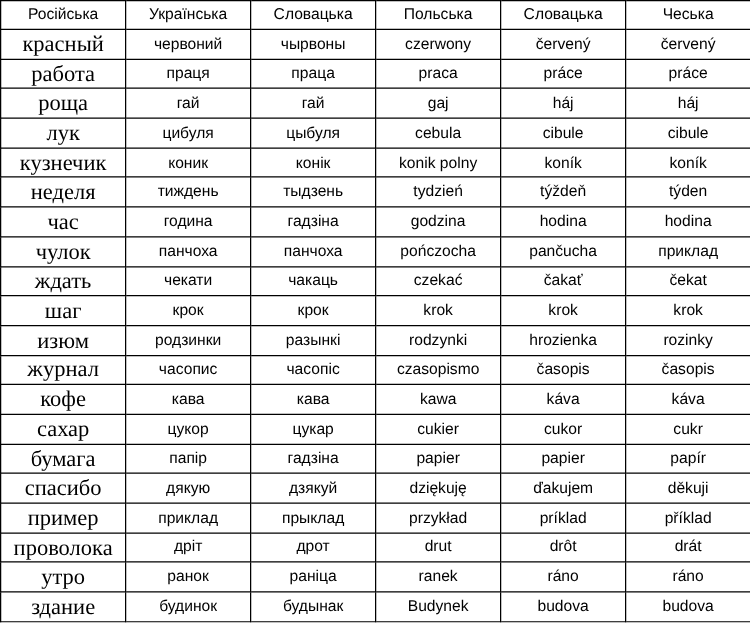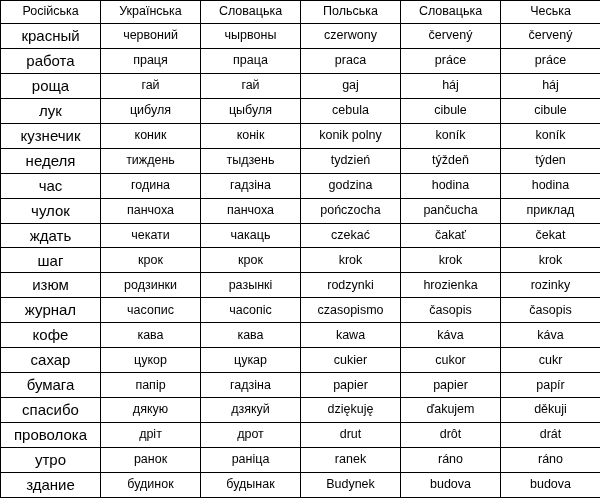--- a/index.html
+++ b/index.html
@@ -46,21 +46,22 @@
   table.lang-table thead th {
     font-weight: normal;
     font-size: 12.5px;
     height: 22px;
   }
   table.lang-table tbody td {
     height: 21px;
     font-weight: normal;
   }
   table.lang-table tbody td.col-0 {
-    font-size: 15px;
+    font-size: 18px;
+    font-family: Liberation Serif, serif;
   }
 </style>
 </head>
 <body>
 
 <div id="table-wrap">
   <table class="lang-table">
     <colgroup>
       <col class="c0">
         <col class="c1">
@@ -202,20 +203,28 @@
       </tr>
       <tr>
         <td class="col-0">спасибо</td>
         <td>дякую</td>
         <td>дзякуй</td>
         <td>dziękuję</td>
         <td>ďakujem</td>
         <td>děkuji</td>
       </tr>
       <tr>
+        <td class="col-0">пример</td>
+        <td>приклад</td>
+        <td>прыклад</td>
+        <td>przykład</td>
+        <td>príklad</td>
+        <td>příklad</td>
+      </tr>
+      <tr>
         <td class="col-0">проволока</td>
         <td>дріт</td>
         <td>дрот</td>
         <td>drut</td>
         <td>drôt</td>
         <td>drát</td>
       </tr>
       <tr>
         <td class="col-0">утро</td>
         <td>ранок</td>

